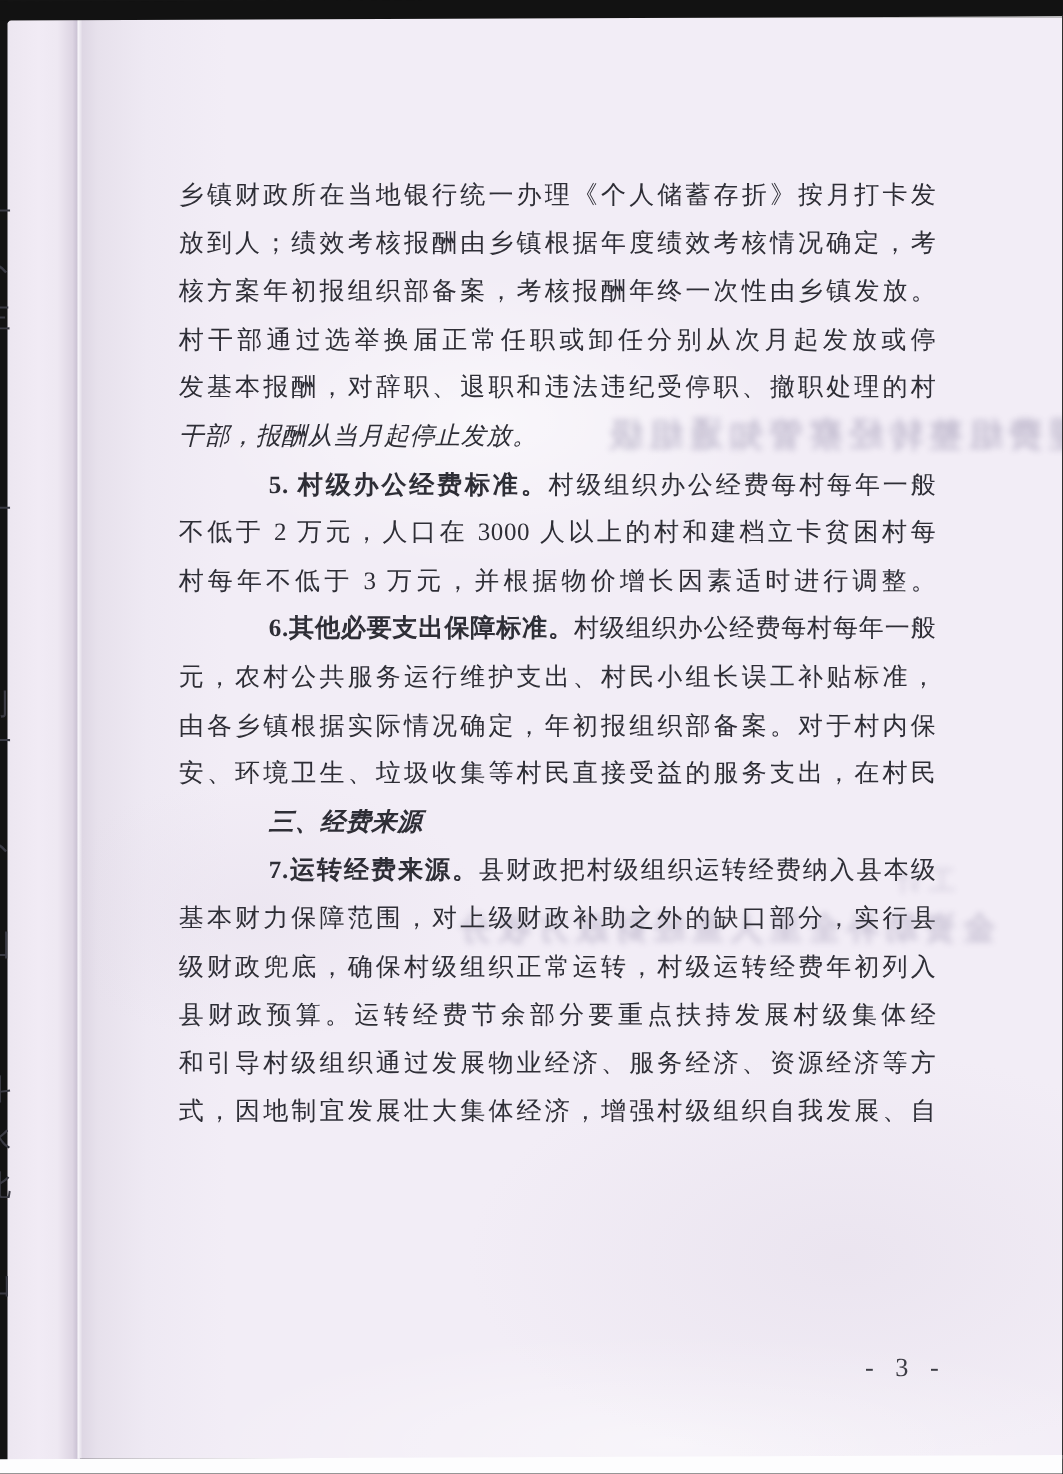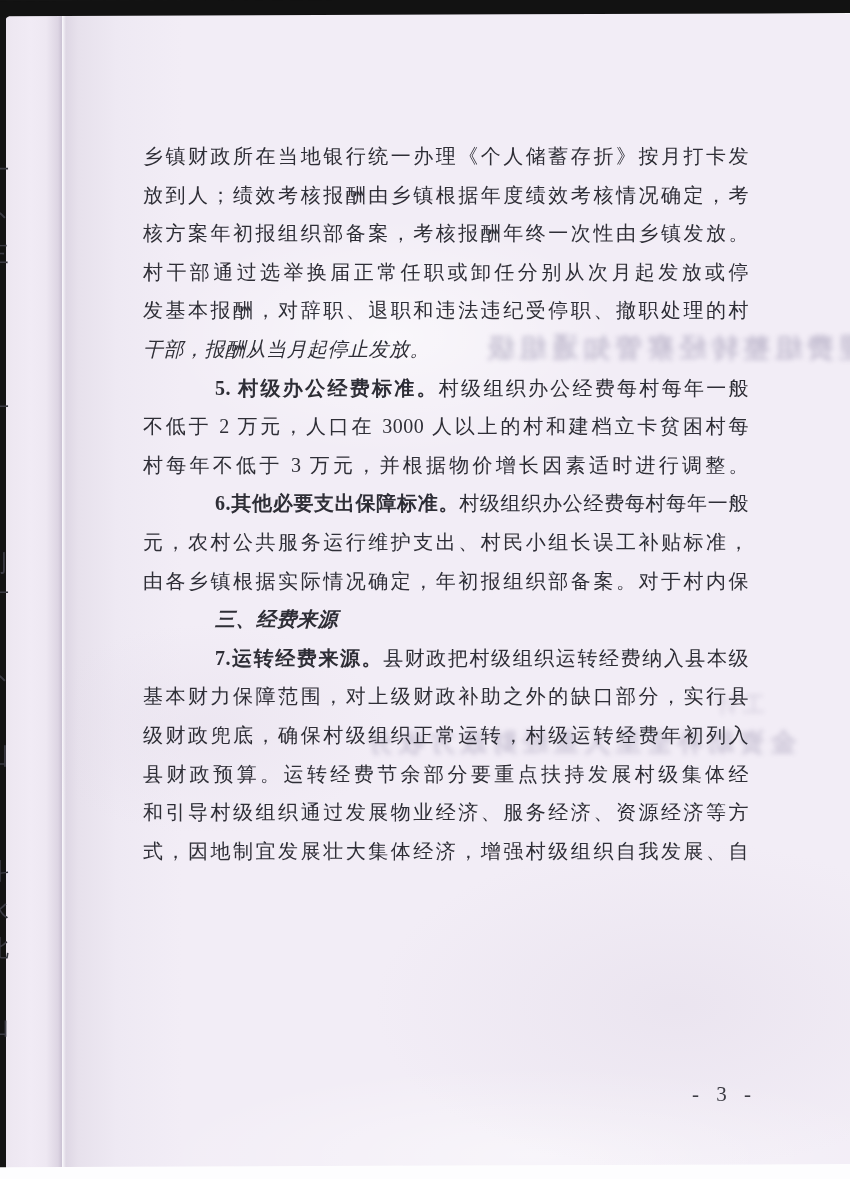--- a/index.html
+++ b/index.html
@@ -99,20 +99,21 @@
         <div class="line"><span>核方案年初报组织部备案，考核报酬年终一次性由乡镇发放。</span></div>
         <div class="line"><span>村干部通过选举换届正常任职或卸任分别从次月起发放或停</span></div>
         <div class="line"><span>发基本报酬，对辞职、退职和违法违纪受停职、撤职处理的村</span></div>
         <div class="line end"><span>干部，报酬从当月起停止发放。</span></div>
         <div class="line indent"><span class="run-in">5. 村级办公经费标准。</span><span>村级组织办公经费每村每年一般</span></div>
         <div class="line"><span>不低于 2 万元，人口在 3000 人以上的村和建档立卡贫困村每</span></div>
         <div class="line"><span>村每年不低于 3 万元，并根据物价增长因素适时进行调整。</span></div>
         <div class="line indent"><span class="run-in">6.其他必要支出保障标准。</span><span>村级组织办公经费每村每年一般</span></div>
         <div class="line"><span>元，农村公共服务运行维护支出、村民小组长误工补贴标准，</span></div>
         <div class="line"><span>由各乡镇根据实际情况确定，年初报组织部备案。对于村内保</span></div>
+        <div class="line"><span>安、环境卫生、垃圾收集等村民直接受益的服务支出，在村民</span></div>
         <div class="line indent end"><span class="run-in">三、经费来源</span></div>
         <div class="line indent"><span class="run-in">7.运转经费来源。</span><span>县财政把村级组织运转经费纳入县本级</span></div>
         <div class="line"><span>基本财力保障范围，对上级财政补助之外的缺口部分，实行县</span></div>
         <div class="line"><span>级财政兜底，确保村级组织正常运转，村级运转经费年初列入</span></div>
         <div class="line"><span>县财政预算。运转经费节余部分要重点扶持发展村级集体经</span></div>
         <div class="line"><span>和引导村级组织通过发展物业经济、服务经济、资源经济等方</span></div>
         <div class="line"><span>式，因地制宜发展壮大集体经济，增强村级组织自我发展、自</span></div>
       </div>
 
     <div class="pageno">- 3 -</div>

